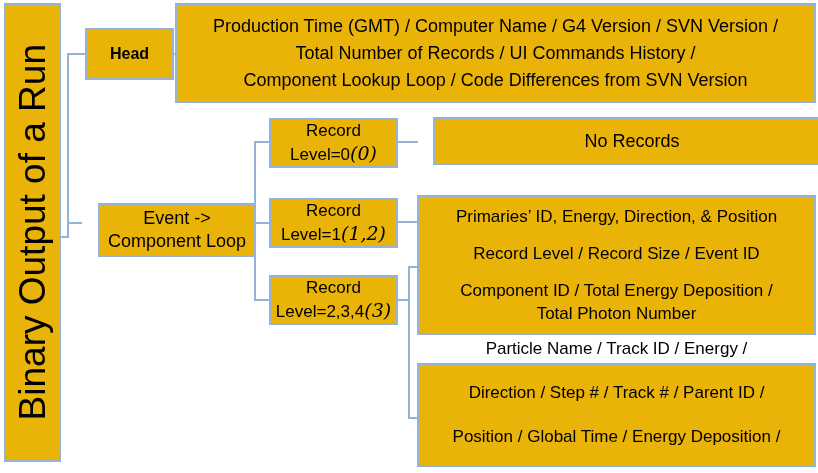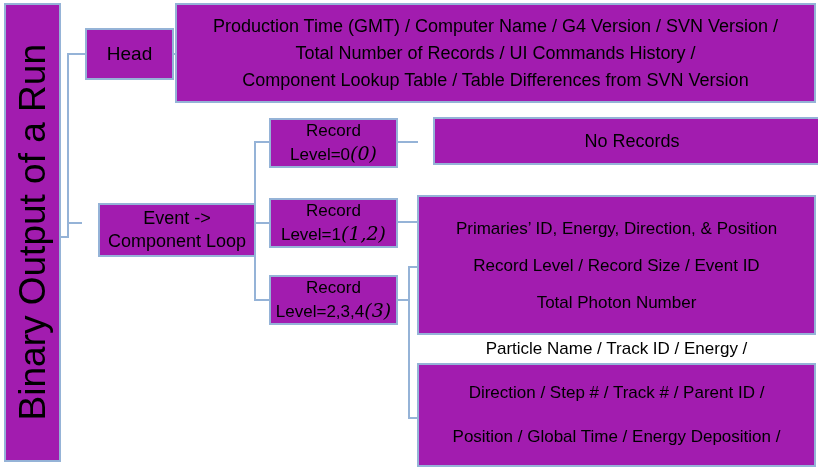--- a/index.html
+++ b/index.html
@@ -7,42 +7,42 @@
     position:relative;
     width:818px;height:473px;
     background:#ffffff;
     font-family:"Liberation Sans",sans-serif;
     color:#000;
     overflow:hidden;
   }
   .box{
     position:absolute;
     border:2px solid #95B3D7;
-    background:#a21caf;
+    background:#eab308;
     box-sizing:border-box;
     display:flex;
     flex-direction:column;
     align-items:center;
     justify-content:center;
     text-align:center;
   }
   .line{position:absolute;background:#95B3D7;}
   .hline{height:2px;}
   .vline{width:2px;}
 
   .title-box{left:4px;top:3px;width:57px;height:459px;}
   .title-text{
     writing-mode:vertical-rl;
     transform:rotate(180deg);
     white-space:nowrap;
     font-size:37px;
     letter-spacing:0px;
   }
 
-  .head-box{left:85px;top:28px;width:89px;height:52px;font-size:19px;}
+  .head-box{left:85px;top:28px;width:89px;height:52px;font-size:16px;font-weight:bold;}
   .top-box{left:175px;top:3px;width:641px;height:100px;font-size:18px;line-height:27px;}
   .event-box{left:82px;top:203px;width:158px;height:54px;font-size:18px;line-height:23px;margin-left:16px;}
 
   .rec-box{width:129px;height:50px;font-size:17px;line-height:22px;text-align:right;}
   .rec0{left:269px;top:118px;}
   .rec1{left:269px;top:198px;}
   .rec234{left:269px;top:275px;}
   .rec-line2{white-space:nowrap;}
   .paren{
     font-family:"DejaVu Serif",serif;
@@ -79,21 +79,21 @@
     <span class="title-text">Binary Output of a Run</span>
   </div>
 
   <div class="box head-box">
     <span>Head</span>
   </div>
 
   <div class="box top-box">
     <div>Production Time (GMT) / Computer Name / G4 Version / SVN Version /</div>
     <div>Total Number of Records / UI Commands History /</div>
-    <div>Component Lookup Table / Table Differences from SVN Version</div>
+    <div>Component Lookup Loop / Code Differences from SVN Version</div>
   </div>
 
   <div class="box event-box">
     <div>Event -&gt;</div>
     <div>Component Loop</div>
   </div>
 
   <div class="box rec-box rec0">
     <div>Record</div>
     <div class="rec-line2"><span>Level=0</span><span class="paren">(0)</span></div>
@@ -110,20 +110,21 @@
   </div>
 
   <div class="box norec-box">
     <span>No Records</span>
   </div>
 
   <div class="box mid-box">
     <div>Primaries’ ID, Energy, Direction, &amp; Position</div>
     <div>Record Level / Record Size / Event ID</div>
     <div>
+      <div>Component ID / Total Energy Deposition /</div>
       <div>Total Photon Number</div>
     </div>
   </div>
 
   <div class="box particle-box">
     <div>Particle Name / Track ID / Energy /</div>
     <div>Direction / Step # / Track # / Parent ID /</div>
     <div>Position /  Global Time / Energy Deposition /</div>
     <div>Record Wavelength</div>
   </div>

